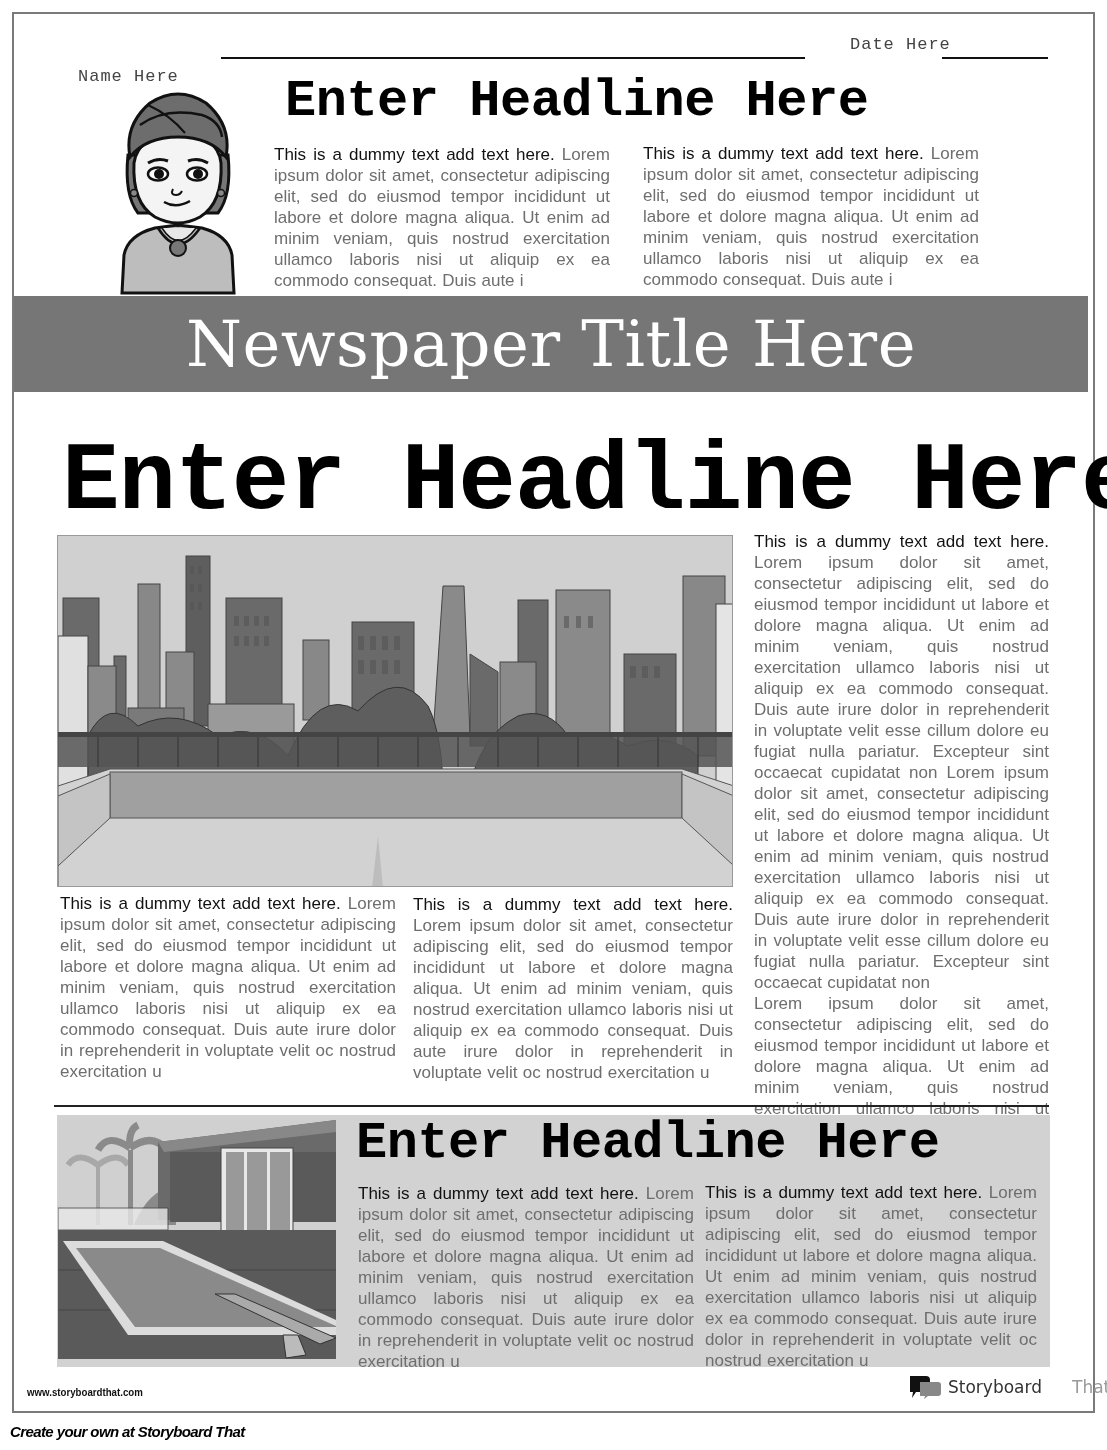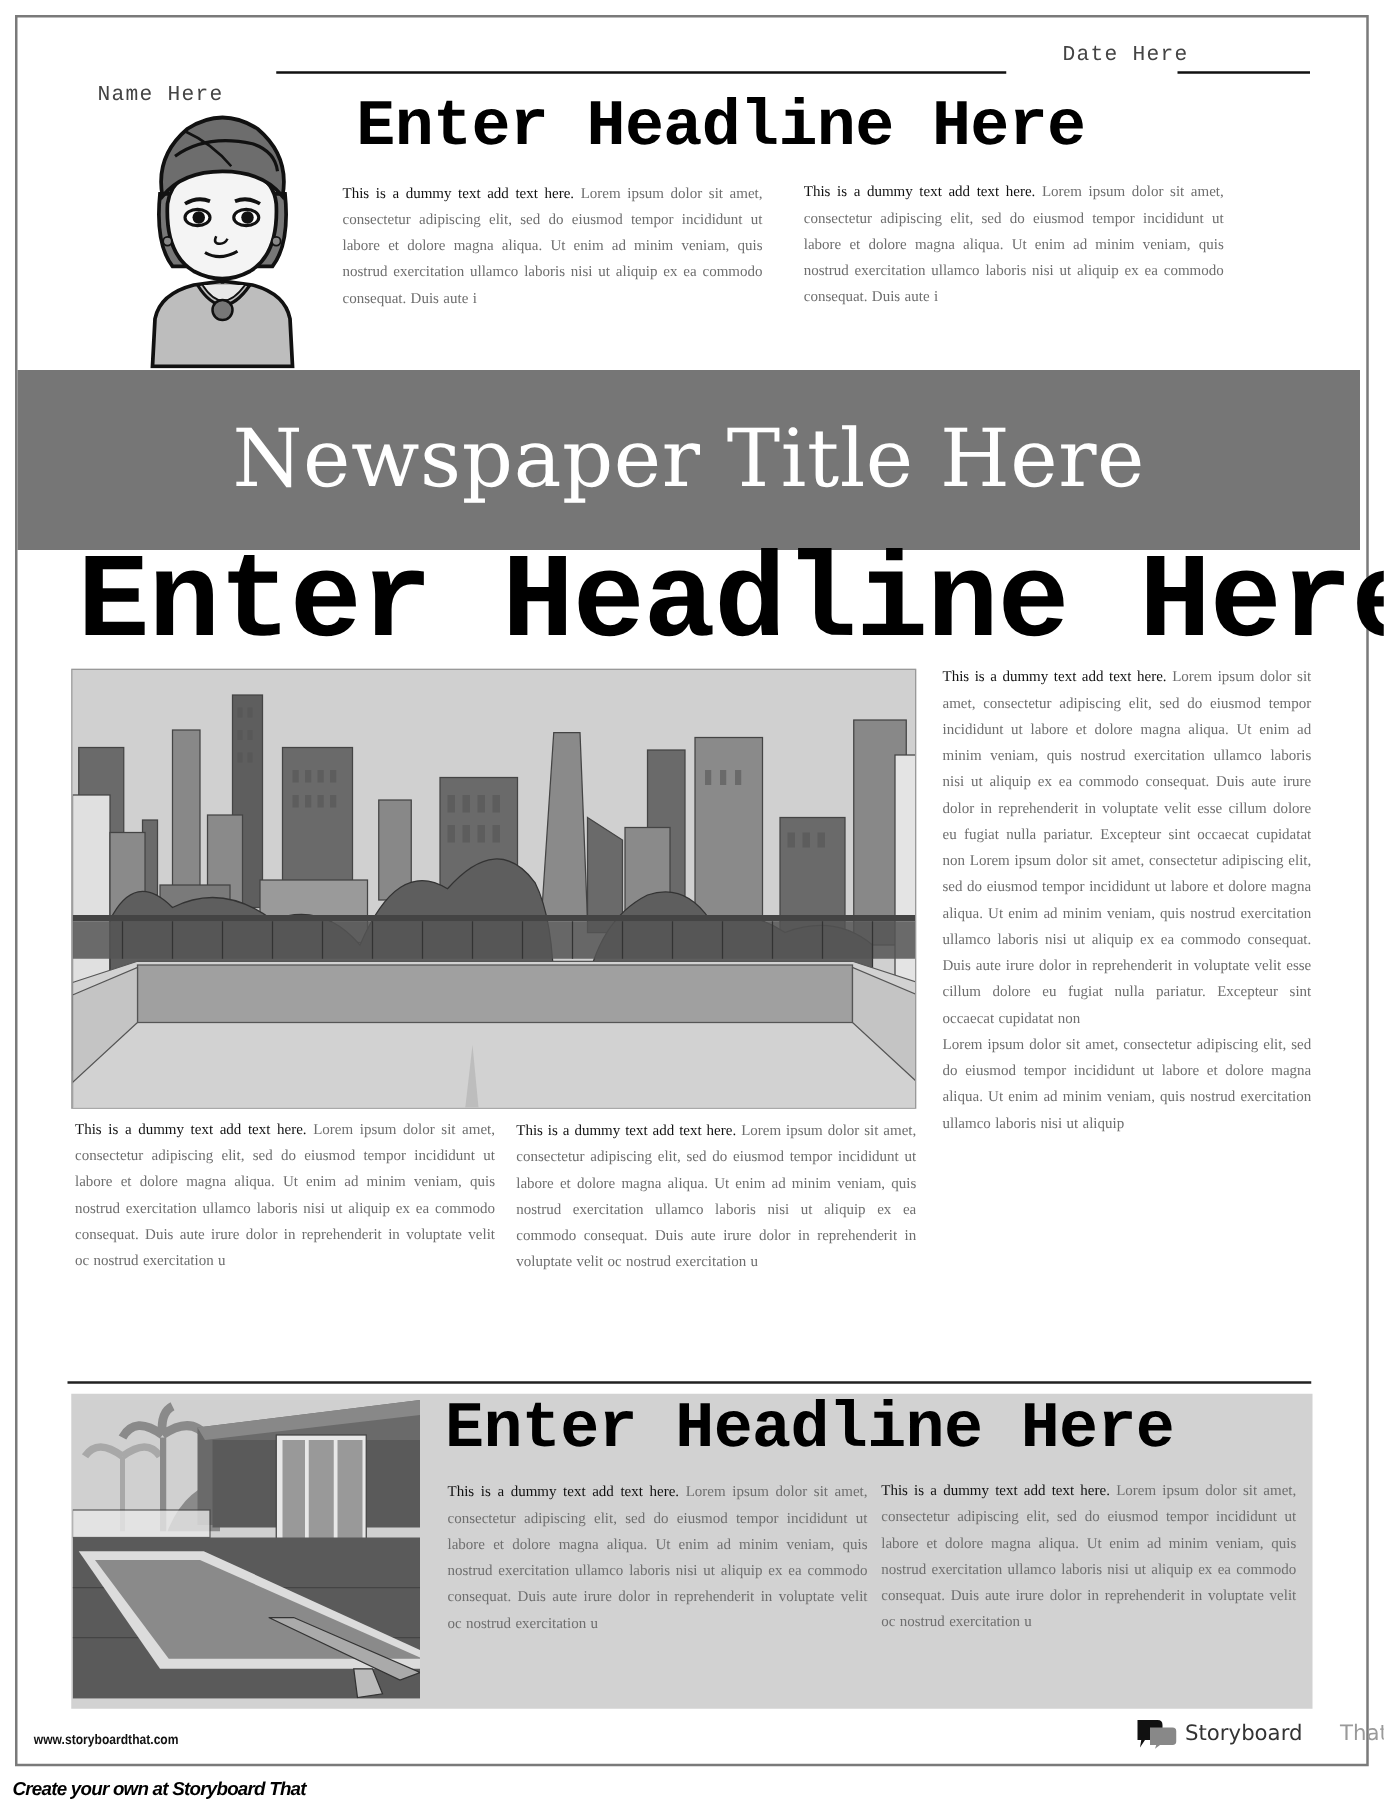--- a/index.html
+++ b/index.html
@@ -19,28 +19,28 @@
   .field-line { position: absolute; height: 2px; background: #111; }
 
   
   .headline {
     position: absolute; font-family: Liberation Mono, monospace; font-weight: bold;
     color: #000; white-space: nowrap; letter-spacing: -0.5px;
   }
 
   
   .article {
-    position: absolute; font-family: Liberation Serif, serif;
-    font-size: 12px; line-height: 21px; color: #6e6e6e;
+    position: absolute; font-family: Liberation Sans, sans-serif;
+    font-size: 17px; line-height: 21px; color: #6e6e6e;
     text-align: justify; word-spacing: 0.5px;
   }
   .article .lead { color: #111; }
 
   .title-band {
-    position: absolute; left: 14px; top: 296px; width: 1074px; height: 144px;
+    position: absolute; left: 14px; top: 296px; width: 1074px; height: 96px;
     background: #767676; display: flex; align-items: center; justify-content: center;
   }
   .title-band span {
     font-family: "DejaVu Serif", "Liberation Serif", serif; font-size: 64px; color: #fff;
     letter-spacing: 0.5px;
   }
 
   .divider { position: absolute; left: 54px; top: 1105px; width: 995px; height: 1.5px; background: #222; }
 
   .bottom-panel {

